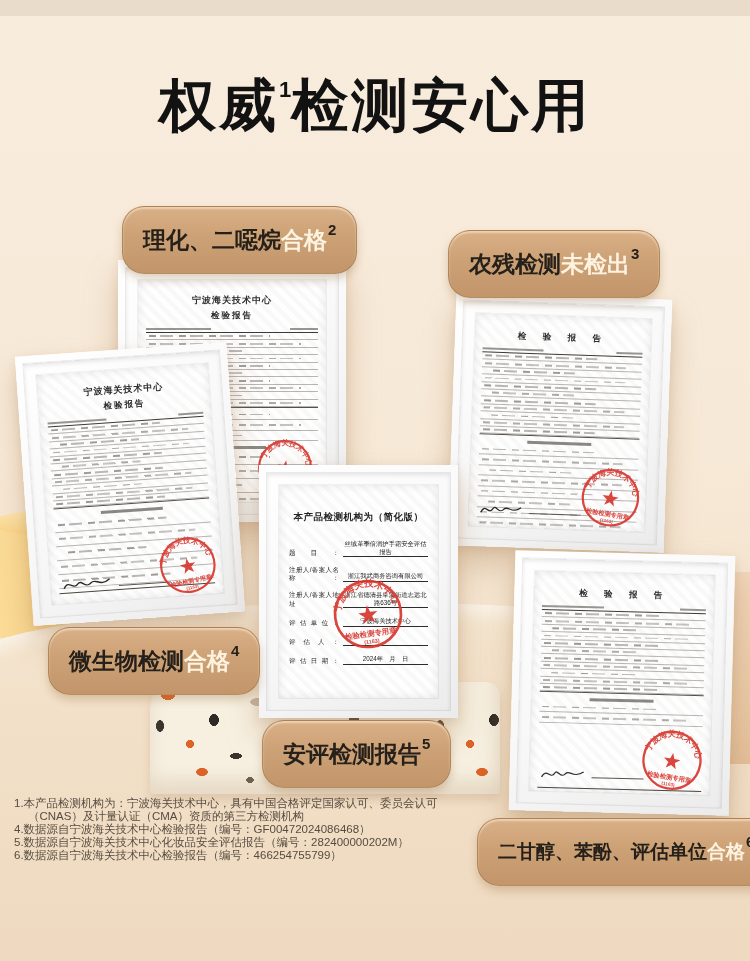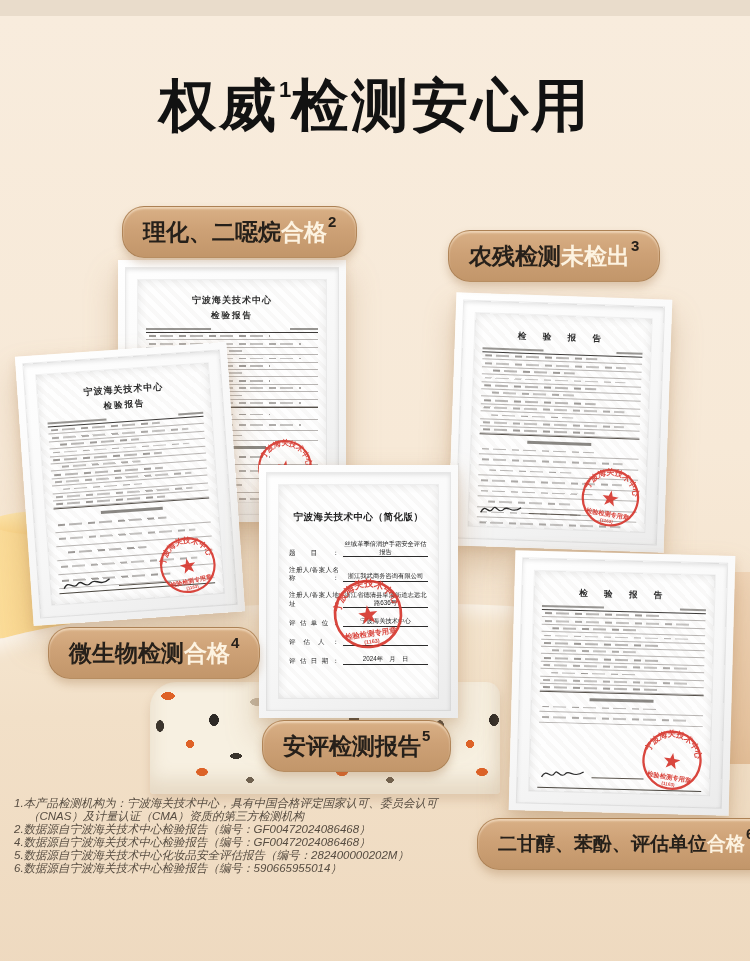--- a/index.html
+++ b/index.html
@@ -35,21 +35,21 @@
       radial-gradient(6px 3px at 86px 74px,#3a342d 96%,transparent),
       radial-gradient(5px 5px at 128px 56px,#a3927c 96%,transparent),
       radial-gradient(4px 6px at 10px 44px,#3a342d 96%,transparent),
       radial-gradient(6px 4px at 52px 90px,#df6227 96%,transparent),
       radial-gradient(4px 3px at 100px 98px,#6b5f50 96%,transparent);
     background-size:140px 110px;
     box-shadow:inset 0 -14px 18px rgba(160,120,80,.18), 0 6px 10px rgba(160,120,80,.22);}
 
   
   .badge{position:absolute;z-index:7;height:42px;display:inline-flex;align-items:center;
-    padding:4px 20px;border-radius:22px;font-weight:700;font-size:23px;white-space:nowrap;
+    padding:12px 20px;border-radius:22px;font-weight:700;font-size:23px;white-space:nowrap;
     background:linear-gradient(180deg,#d9b086 0%,#cda176 45%,#c2966a 100%);
     border:1px solid rgba(150,108,62,.5);
     box-shadow:inset 0 2px 2px rgba(255,240,220,.55), 0 5px 9px rgba(158,115,70,.32);
     color:#26201a;}
   .badge .bl{color:#fdf3e1;}
   .badge .bs{font-size:15px;font-weight:700;transform:translateY(-11px);margin-left:1px;color:#26201a;}
   .badge.small{font-size:19px;}
   .b1{left:122px;top:190px;} .b2{left:448px;top:214px;}
   .b3{left:48px;top:611px;justify-content:center;}  .b4{left:262px;top:704px;align-items:center;} .b5{left:477px;top:802px;}
 
@@ -94,21 +94,21 @@
   
   .atitle{margin-top:26px;text-align:center;font-size:9.5px;font-weight:700;color:#222;letter-spacing:.5px;}
   .aform{margin:16px 10px 0 10px;}
   .frow{display:flex;align-items:flex-end;margin-bottom:9px;}
   .flabel{flex:0 0 50px;font-size:6.5px;color:#222;text-align:justify;text-align-last:justify;line-height:1.25;}
   .fval{flex:1;margin-left:4px;border-bottom:.8px solid #2c2c2c;min-height:9px;
     font-size:6.3px;color:#222;text-align:center;line-height:1.25;}
 
   
   .footnotes{position:absolute;left:14px;top:781px;width:472px;z-index:7;
-    font-size:11.5px;line-height:12.9px;color:#564c41;font-style:italic;}
+    font-size:11.5px;line-height:12.9px;color:#564c41;}
   .footnotes div{padding-left:14px;text-indent:-14px;}
 </style>
 </head>
 <body>
 
 <div class="page">
 
   <div class="title"><span>权威</span><sup>1</sup><span>检测安心用</span></div>
 
   <div class="cylinder"></div>
@@ -249,21 +249,21 @@
         <text font-size="14" fill="#d6372e"><textPath href="#arcB" startOffset="50%" text-anchor="middle">宁波海关技术中心</textPath></text>
         <polygon fill="#d6372e" points="55,42 51.5,52.1 40.7,52.4 49.3,58.9 46.2,69.1 55,63 63.8,69.1 60.7,58.9 69.3,52.4 58.5,52.1"></polygon>
         <text x="55" y="88" text-anchor="middle" font-size="11" fill="#d6372e">检验检测专用章</text>
         <text x="55" y="99" text-anchor="middle" font-size="8" fill="#d6372e">(1163)</text>
       </svg>
     </div>
   </div>
 
   <div class="frame fD">
     <div class="doc">
-      <div class="atitle">宁波海关技术中心（简化版）</div>
+      <div class="atitle">本产品检测机构为（简化版）</div>
       <div class="aform">
         <div class="frow">
             <span class="flabel">题目：</span>
             <span class="fval">丝绒革季倍润护手霜安全评估报告</span>
           </div>
         <div class="frow">
             <span class="flabel">注册人/备案人名称：</span>
             <span class="fval">浙江我武商务咨询有限公司</span>
           </div>
         <div class="frow">
@@ -358,19 +358,18 @@
       <span class="bs">5</span>
     </div>
   <div class="badge b5 small">
       <span class="bd">二甘醇、苯酚、评估单位</span>
       <span class="bl">合格</span>
       <span class="bs">6</span>
     </div>
 
   <div class="footnotes">
     <div>1.本产品检测机构为：宁波海关技术中心，具有中国合格评定国家认可、委员会认可（CNAS）及计量认证（CMA）资质的第三方检测机构</div>
-    <div>2.数据源自宁波海关技术中心检验报告（编号：GF00472024086468）</div>
     <div>4.数据源自宁波海关技术中心检验报告（编号：GF00472024086468）</div>
     <div>5.数据源自宁波海关技术中心化妆品安全评估报告（编号：282400000202M）</div>
-    <div>6.数据源自宁波海关技术中心检验报告（编号：590665955014）</div>
+    <div>6.数据源自宁波海关技术中心检验报告（编号：466254755799）</div>
   </div>
 
 </div>
 
 </body></html>

